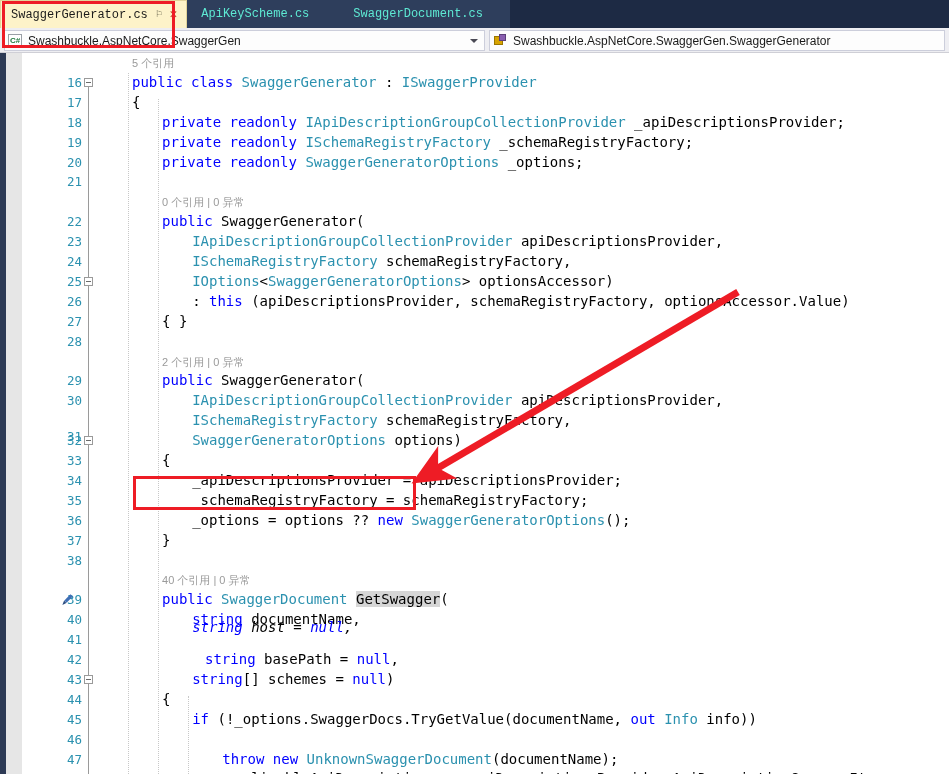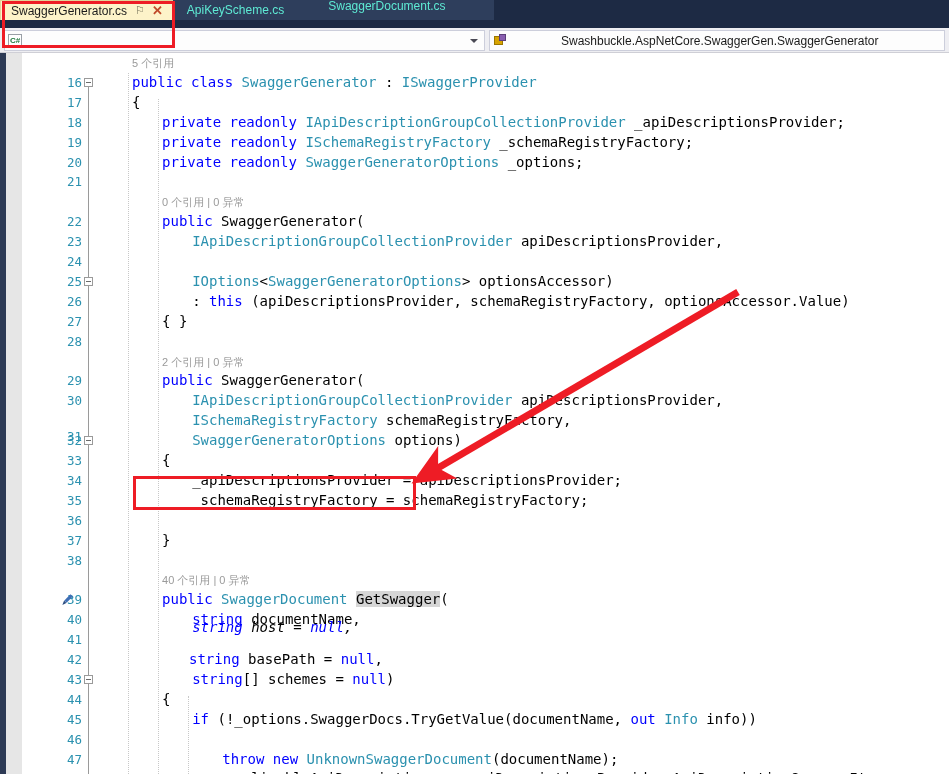--- a/index.html
+++ b/index.html
@@ -12,24 +12,24 @@
   }
   #app{position:relative;width:949px;height:774px;overflow:hidden;background:#fff;}
 
   
   .tabstrip{
     position:absolute;left:0;top:0;width:949px;height:28px;
     background:#1d2a44;
   }
   .tabs-left{position:absolute;left:0;top:0;height:28px;display:flex;}
   .tab{
-    height:20px;display:flex;align-items:center;
+    height:28px;display:flex;align-items:center;
     padding:0 9px 0 10px;
     font-size:12px;line-height:28px;
-    white-space:nowrap;box-sizing:border-box;
+    white-space:nowrap;box-sizing:border-box;font-family:Liberation Mono, monospace;
   }
   .tab.active{
     background:#fdf3c9;color:#1a1a1a;
     border-top:1px solid #e2d49b;
     border-left:1px solid #e2d49b;
     border-right:1px solid #e2d49b;
   }
   .tab.inactive{
     background:#2e3e5c;color:#5eead4;
   }
@@ -52,21 +52,21 @@
     background:#eeeef2;border-bottom:1px solid #cfcfd6;
     box-sizing:border-box;
   }
   .navcombo{
     position:absolute;top:2px;height:21px;
     background:#fdfdfd;border:1px solid #cccedb;
     display:flex;align-items:center;box-sizing:border-box;
     font-size:12px;color:#1a1a1a;
   }
   .navcombo.left{left:4px;width:481px;}
-  .navcombo.right{left:489px;width:456px;gap:48px;}
+  .navcombo.right{left:489px;width:456px;}
   .navcombo .glyph{
     width:16px;height:14px;margin:0 4px 0 3px;flex:0 0 auto;
     position:relative;
   }
   .navcombo .caret{
     position:absolute;right:6px;top:8px;
     width:0;height:0;border-left:4px solid transparent;
     border-right:4px solid transparent;border-top:4px solid #4a4a55;
   }
   .navcombo .navtext{
@@ -173,20 +173,21 @@
         </div>
       </div>
     <div class="tabfill"></div>
   </div>
 
   <div class="navbar">
     <div class="navcombo left">
       <span class="glyph">
           <span class="icon-cs">C#</span>
         </span>
+      <span class="navtext">Swashbuckle.AspNetCore.SwaggerGen</span>
       <span class="caret"></span>
     </div>
     <div class="navcombo right">
       <span class="glyph"><span class="icon-method"><i class="mb"></i><i class="mc"></i></span></span>
       <span class="navtext">Swashbuckle.AspNetCore.SwaggerGen.SwaggerGenerator</span>
     </div>
   </div>
 
   <div class="editor">
     <div class="leftstrip"></div>
@@ -205,20 +206,21 @@
         <div class="lnum" style="top: 99.5px;">20</div>
         <div class="code" style="top: 99.5px; left: 162.08px;"><span class="kw">private </span><span class="kw">readonly </span><span class="typ">SwaggerGeneratorOptions</span><span class="pln"> _options;</span></div>
         <div class="lnum" style="top: 119.4px;">21</div>
         <div class="code" style="top: 119.4px; left: 132px;"></div>
         <div class="codelens" style="top: 140.3px; left: 162.08px;">0 个引用 | 0 异常</div>
         <div class="lnum" style="top: 159.2px;">22</div>
         <div class="code" style="top: 159.2px; left: 162.08px;"><span class="kw">public </span><span class="pln">SwaggerGenerator(</span></div>
         <div class="lnum" style="top: 179.1px;">23</div>
         <div class="code" style="top: 179.1px; left: 192.16px;"><span class="typ">IApiDescriptionGroupCollectionProvider</span><span class="pln"> apiDescriptionsProvider,</span></div>
         <div class="lnum" style="top: 199px;">24</div>
+        <div class="code" style="top: 199px; left: 192.16px;"><span class="typ">ISchemaRegistryFactory</span><span class="pln"> schemaRegistryFactory,</span></div>
         <div class="lnum" style="top: 218.9px;">25</div>
         <div class="code" style="top: 218.9px; left: 192.16px;"><span class="typ">IOptions</span><span class="pln">&lt;</span><span class="typ">SwaggerGeneratorOptions</span><span class="pln">&gt; optionsAccessor)</span></div>
         <div class="lnum" style="top: 238.8px;">26</div>
         <div class="code" style="top: 238.8px; left: 192.16px;"><span class="pln">: </span><span class="kw">this </span><span class="pln">(apiDescriptionsProvider, schemaRegistryFactory, optionsAccessor.Value)</span></div>
         <div class="lnum" style="top: 258.7px;">27</div>
         <div class="code" style="top: 258.7px; left: 162.08px;"><span class="pln">{ }</span></div>
         <div class="lnum" style="top: 278.6px;">28</div>
         <div class="code" style="top: 278.6px; left: 132px;"></div>
         <div class="codelens" style="top: 299.5px; left: 162.08px;">2 个引用 | 0 异常</div>
         <div class="lnum" style="top: 318.4px;">29</div>
@@ -229,33 +231,34 @@
         <div class="code" style="top: 358.2px; left: 192.16px;"><span class="typ">ISchemaRegistryFactory</span><span class="pln"> schemaRegistryFactory,</span></div>
         <div class="lnum" style="top: 378.1px;">32</div>
         <div class="code" style="top: 378.1px; left: 192.16px;"><span class="typ">SwaggerGeneratorOptions</span><span class="pln"> options)</span></div>
         <div class="lnum" style="top: 398px;">33</div>
         <div class="code" style="top: 398px; left: 162.08px;"><span class="pln">{</span></div>
         <div class="lnum" style="top: 417.9px;">34</div>
         <div class="code" style="top: 417.9px; left: 192.16px;"><span class="pln">_apiDescriptionsProvider = apiDescriptionsProvider;</span></div>
         <div class="lnum" style="top: 437.8px;">35</div>
         <div class="code" style="top: 437.8px; left: 192.16px;"><span class="pln">_schemaRegistryFactory = schemaRegistryFactory;</span></div>
         <div class="lnum" style="top: 457.7px;">36</div>
+        <div class="code" style="top: 457.7px; left: 192.16px;"><span class="pln">_options = options ?? </span><span class="kw">new </span><span class="typ">SwaggerGeneratorOptions</span><span class="pln">();</span></div>
         <div class="lnum" style="top: 477.6px;">37</div>
         <div class="code" style="top: 477.6px; left: 162.08px;"><span class="pln">}</span></div>
         <div class="lnum" style="top: 497.5px;">38</div>
         <div class="code" style="top: 497.5px; left: 132px;"></div>
         <div class="codelens" style="top: 518.4px; left: 162.08px;">40 个引用 | 0 异常</div>
         <div class="lnum" style="top: 537.3px;">39</div>
         <div class="code" style="top: 537.3px; left: 162.08px;"><span class="kw">public </span><span class="typ">SwaggerDocument</span><span class="pln"> </span><span class="sel">GetSwagger</span><span class="pln">(</span></div>
         <div class="lnum" style="top: 557.2px;">40</div>
         <div class="code" style="top: 557.2px; left: 192.16px;"><span class="kw">string </span><span class="pln">documentName,</span></div>
         <div class="lnum" style="top: 577.1px;">41</div>
         <div class="code" style="top: 565px; left: 192.16px; font-style: italic;"><span class="kw">string </span><span class="pln">host = </span><span class="kw">null</span><span class="pln">,</span></div>
         <div class="lnum" style="top: 597px;">42</div>
-        <div class="code" style="top: 597px; left: 189px; text-align: center;"><span class="kw">string </span><span class="pln">basePath = </span><span class="kw">null</span><span class="pln">,</span></div>
+        <div class="code" style="top: 597px; left: 205px; text-align: center;"><span class="kw">string </span><span class="pln">basePath = </span><span class="kw">null</span><span class="pln">,</span></div>
         <div class="lnum" style="top: 616.9px;">43</div>
         <div class="code" style="top: 616.9px; left: 192.16px;"><span class="kw">string</span><span class="pln">[] schemes = </span><span class="kw">null</span><span class="pln">)</span></div>
         <div class="lnum" style="top: 636.8px;">44</div>
         <div class="code" style="top: 636.8px; left: 162.08px;"><span class="pln">{</span></div>
         <div class="lnum" style="top: 656.7px;">45</div>
         <div class="code" style="top: 656.7px; left: 192.16px;"><span class="kw">if </span><span class="pln">(!_options.SwaggerDocs.TryGetValue(documentName, </span><span class="kw">out </span><span class="typ">Info</span><span class="pln"> info))</span></div>
         <div class="lnum" style="top: 676.6px;">46</div>
         <div class="code" style="top: 676.6px; left: 222.24px; margin-top: 20px;"><span class="kw">throw </span><span class="kw">new </span><span class="typ">UnknownSwaggerDocument</span><span class="pln">(documentName);</span></div>
         <div class="lnum" style="top: 696.5px;">47</div>
         <div class="code" style="top: 696.5px; left: 132px;"></div>

